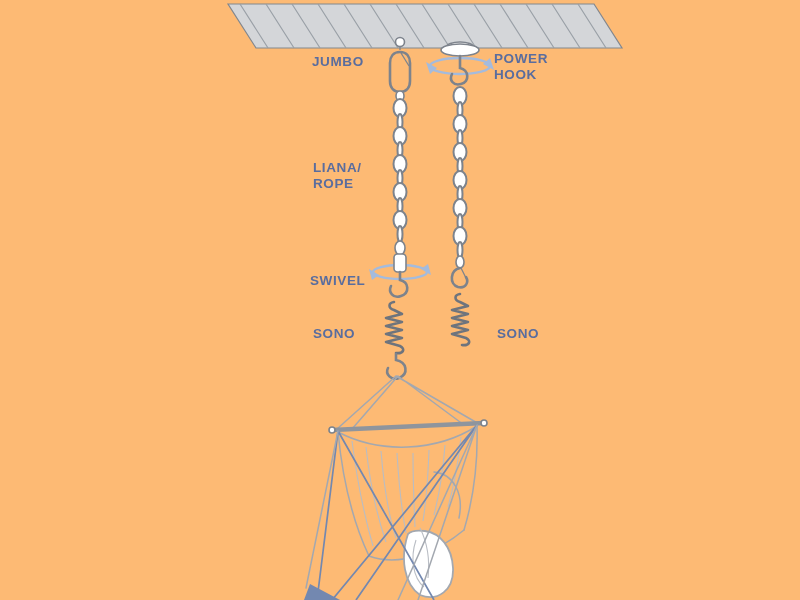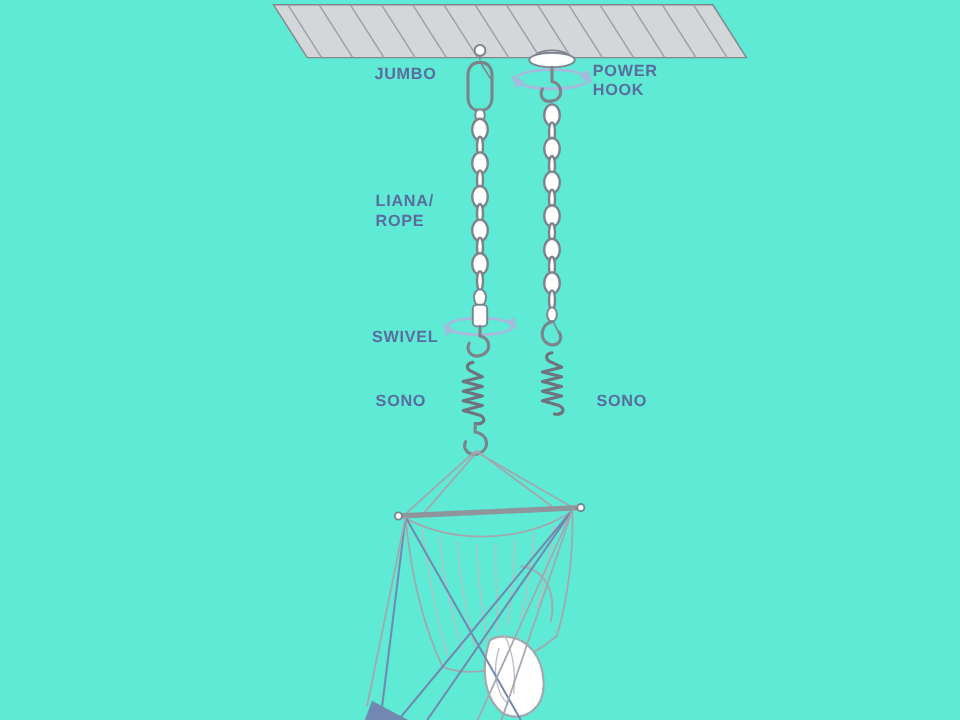--- a/index.html
+++ b/index.html
@@ -1,16 +1,16 @@
 <!DOCTYPE html>
 <html style="--label: #5a6d9e; --accent: #a4bbdd; --metal: #7d838c; --chair: #a3a8b0; --rope-blue: #7388b0; --ceiling-fill: #d4d6d9; --hatch: #9aa0a7;"><head>
 <meta charset="utf-8">
 <style>
   html,body{margin:0;padding:0;background:#fff;}
-  .stage{width:800px;height:600px;position:relative;background:#5eead4;overflow:hidden;
+  .stage{width:800px;height:600px;position:relative;background:#fdba74;overflow:hidden;
          font-family:"Liberation Sans",sans-serif;}
   svg{display:block;}
   .label{font-family:"Liberation Sans",sans-serif;font-weight:bold;font-size:13.5px;
          letter-spacing:.6px;fill:var(--label,#5a6d9e);}
   .ceiling-face{fill:var(--ceiling-fill,#d4d6d9);stroke:#82878e;stroke-width:1.2;}
   .hatch{stroke:var(--hatch,#9aa0a7);stroke-width:1.2;fill:none;}
   .link-wide,.link-narrow{fill:#fff;stroke:var(--metal,#7d838c);stroke-width:2;}
   .coil{fill:none;stroke:#6e747d;stroke-width:2.6;stroke-linejoin:round;stroke-linecap:round;}
   .hookline{fill:none;stroke:var(--metal,#7d838c);stroke-width:2.6;stroke-linecap:round;}
   .thinmetal{fill:none;stroke:var(--metal,#7d838c);stroke-width:1.3;}

